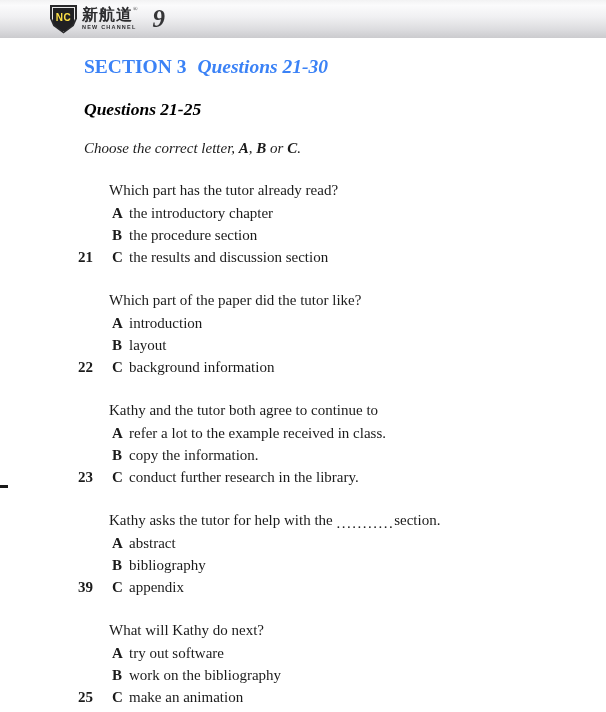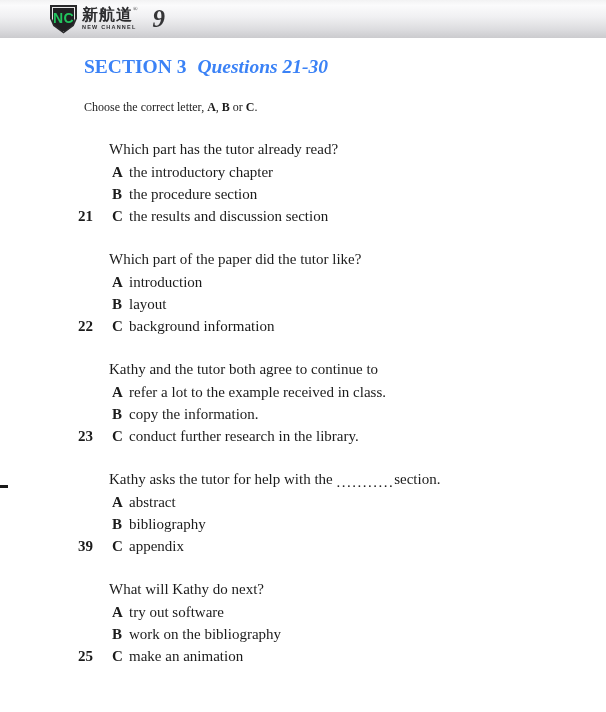--- a/index.html
+++ b/index.html
@@ -41,24 +41,24 @@
     position: absolute;
     inset: 2px;
     clip-path: polygon(0 0, 100% 0, 100% 48%, 88% 74%, 50% 100%, 12% 74%, 0 48%);
     border: 1px solid #e8e8e8;
     background: #202022;
     display: flex;
     align-items: center;
     justify-content: center;
   }
   .nc {
-    color: #22c55e;
-    font-family: "Liberation Sans", sans-serif;
-    font-weight: 700;
-    font-size: 14px;
+    color: #fde047;
+    font-family: "Liberation Sans", sans-serif;
+    font-weight: 700;
+    font-size: 10px;
     letter-spacing: 0.5px;
     margin-top: -3px;
   }
   .brand { line-height: 1; }
   .brand-cn-row { display: flex; align-items: flex-start; }
   .brand-cn {
     font-family: "Liberation Sans", sans-serif;
     font-weight: 700;
     font-size: 16px;
     color: #2c2c2e;
@@ -116,22 +116,23 @@
   .subsection-heading {
     margin: 21px 0 0 84px;
     font-size: 17.5px;
     line-height: 20px;
     font-weight: 700;
     font-style: italic;
     color: #000;
   }
   .instruction {
     margin: 20px 0 0 84px;
-    font-size: 12px;
+    font-size: 15px;
     line-height: 18px;
+    font-style: italic;
   }
   .instruction b { font-weight: 700; }
 
   .question {
     margin: 22px 0 0 78px;
     display: flex;
     font-size: 15px;
     line-height: 22px;
     align-items: flex-end;
   }
@@ -172,20 +173,21 @@
   </div>
 </header>
 
 <main class="content">
   <div class="edge-mark"></div>
 
   <h1 class="section-heading">
     <span class="sec-label">SECTION 3</span><span class="sec-range">Questions 21-30</span>
   </h1>
 
+  <h2 class="subsection-heading">Questions 21-25</h2>
 
   <p class="instruction"><span>Choose the correct letter, </span><b>A</b><span>, </span><b>B</b><span> or </span><b>C</b><span>.</span></p>
 
   <div id="questions">
       <div class="question">
         <div class="q-num">21</div>
         <div class="q-body">
           <div class="q-stem">Which part has the tutor already read?</div>
           <div class="q-options">
             <div class="q-option">

